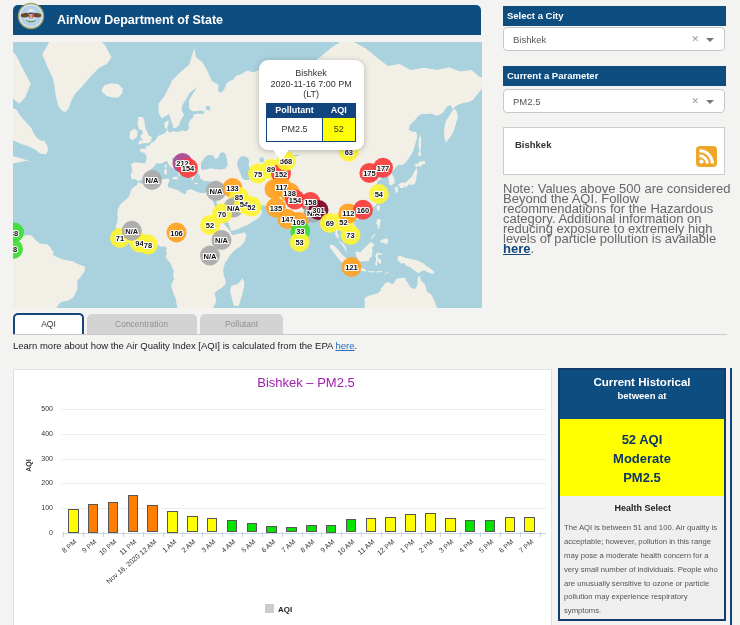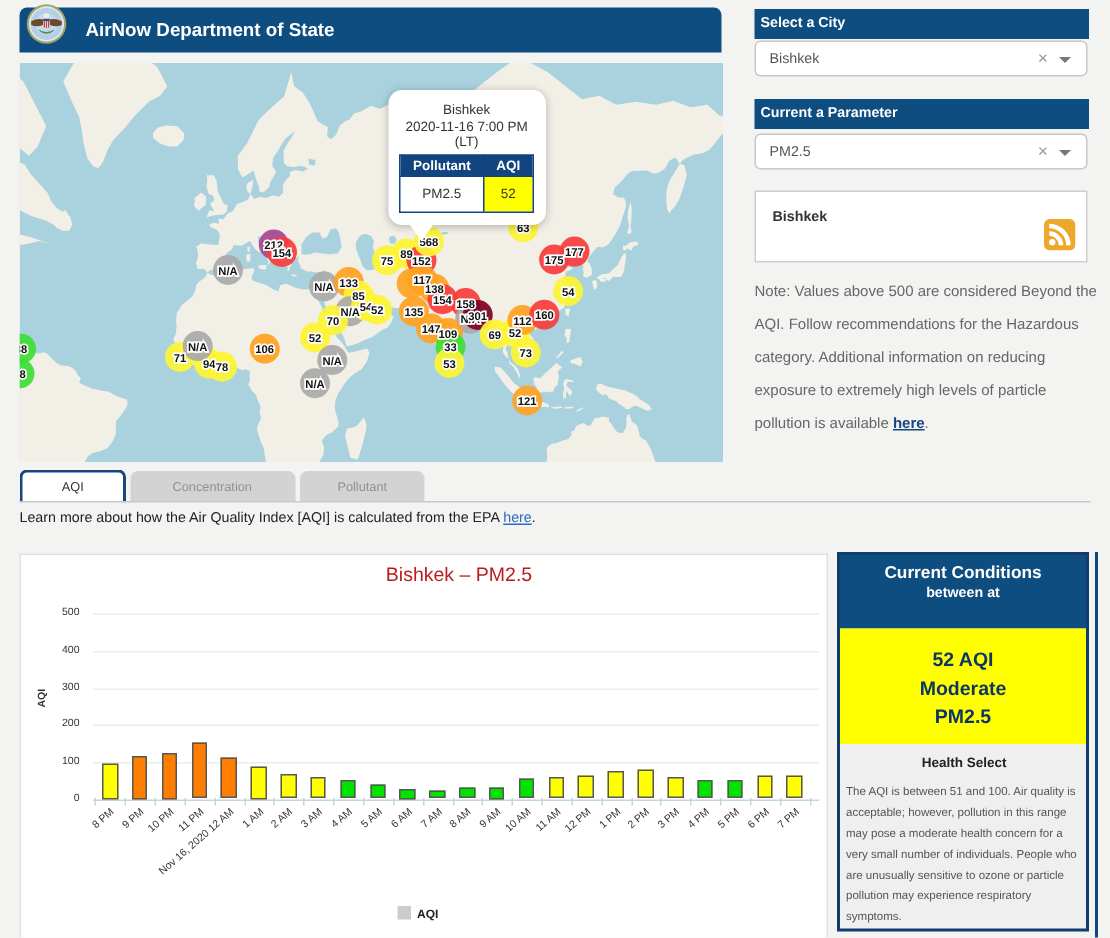--- a/index.html
+++ b/index.html
@@ -4,28 +4,28 @@
 body {width:740px;height:625px;background:#f3f3f2;font-family:"Liberation Sans",sans-serif;position:relative;overflow:hidden;}
 .abs {position:absolute;}
 .hdr {left:13px;top:5px;width:468px;height:30px;background:#0e4d80;border-radius:5px 5px 0 0;color:#fff;font-size:12.5px;font-weight:bold;line-height:30px;}
 .hdr span {margin-left:44px;}
 .map {left:13px;top:42px;width:469px;height:266px;overflow:hidden;}
 .bluebar {background:#0e4d80;color:#fff;font-weight:bold;font-size:9.5px;line-height:20px;height:20px;padding-left:4px;width:223px;left:503px;}
 .drop {width:222px;height:24px;background:#fff;border:1px solid #c8c8c8;border-radius:4px;left:503px;color:#555;font-size:9.5px;line-height:23px;padding-left:9px;}
 .drop .x {position:absolute;right:25px;top:0;color:#999;font-size:9px;}
 .drop .car {position:absolute;right:10px;top:10px;width:0;height:0;border-left:4px solid transparent;border-right:4px solid transparent;border-top:4.5px solid #777;}
 .rssbox {left:503px;top:127px;width:222px;height:48px;background:#fff;border:1px solid #ccc;}
-.note {left:503px;top:184px;width:233px;font-size:10px;color:#666;line-height:22px;}
+.note {left:503px;top:184px;width:233px;font-size:13px;color:#666;line-height:10px;}
 .tab {top:314px;height:20px;border-radius:5px 5px 0 0;font-size:8.5px;text-align:center;line-height:20px;}
 .tabon {left:13px;width:71px;background:#fff;border:2px solid #15477c;border-bottom:none;color:#333;line-height:18px;top:313px;height:22px;}
 .taboff {background:#d3d3d3;color:#909090;}
 .hr {left:13px;top:334px;width:714px;height:1px;background:#c9c9c9;}
 .learn {left:13px;top:340px;font-size:9.5px;color:#222;}
 .chart {left:13px;top:369px;width:539px;height:256px;background:#fff;border:1px solid #e0e0e0;border-bottom:none;}
-.ctitle {left:13px;top:375px;width:586px;text-align:center;font-size:13px;color:#b91c1c;}
+.ctitle {left:13px;top:375px;width:586px;text-align:center;font-size:13px;color:#a21caf;}
 .grid {position:absolute;left:62px;width:484px;height:1px;background:#ececec;}
 .ytick {position:absolute;left:20px;width:33px;text-align:right;font-size:7px;color:#333;}
 .yax {position:absolute;left:22px;top:462px;font-size:7px;color:#333;transform:rotate(-90deg);font-weight:bold;}
 .axline {position:absolute;left:62px;top:532.5px;width:484px;height:1px;background:#c5d5e0;}
 .tick {position:absolute;top:532px;width:1px;height:5px;background:#c5d5e0;}
 .bar {position:absolute;width:10.6px;border:1px solid #565656;}
 .xl {position:absolute;width:100px;font-size:7px;color:#333;text-align:right;white-space:nowrap;transform:rotate(-41deg);transform-origin:100% 0;}
 .legend {left:265px;top:604px;font-size:8px;color:#222;font-weight:bold;}
 .legend i {display:inline-block;width:9px;height:9px;background:#ccc;margin-right:4px;vertical-align:-1px;}
 .panel {left:558px;top:368px;width:168px;height:253px;background:#efefef;border:2px solid #123c6d;}
@@ -274,18 +274,18 @@
 <div class="xl" style="left:330.4px;top:538px">2 PM</div>
 <div class="xl" style="left:350.3px;top:538px">3 PM</div>
 <div class="xl" style="left:370.1px;top:538px">4 PM</div>
 <div class="xl" style="left:389.9px;top:538px">5 PM</div>
 <div class="xl" style="left:409.8px;top:538px">6 PM</div>
 <div class="xl" style="left:429.6px;top:538px">7 PM</div>
 <div class="abs legend"><i></i>AQI</div>
 <div class="abs" style="left:730px;top:368px;width:2px;height:257px;background:#12457f"></div>
 <div class="abs panel">
 <div class="phead">
-      <div style="font-size:11.5px;font-weight:bold">Current Conditions</div>
+      <div style="font-size:11.5px;font-weight:bold">Current Historical</div>
 <div style="font-size:9.5px;font-weight:bold;margin-top:2px">between at</div>
     </div>
 <div class="pyellow">52 AQI<br>Moderate<br>PM2.5</div>
 <div class="pmsg"><div style="text-align:center;font-weight:bold;font-size:9px;color:#222;margin-bottom:5px">Health Select</div>
 The AQI is between 51 and 100. Air quality is acceptable; however, pollution in this range may pose a moderate health concern for a very small number of individuals. People who are unusually sensitive to ozone or particle pollution may experience respiratory symptoms.</div>
 </div>
 </body></html>

